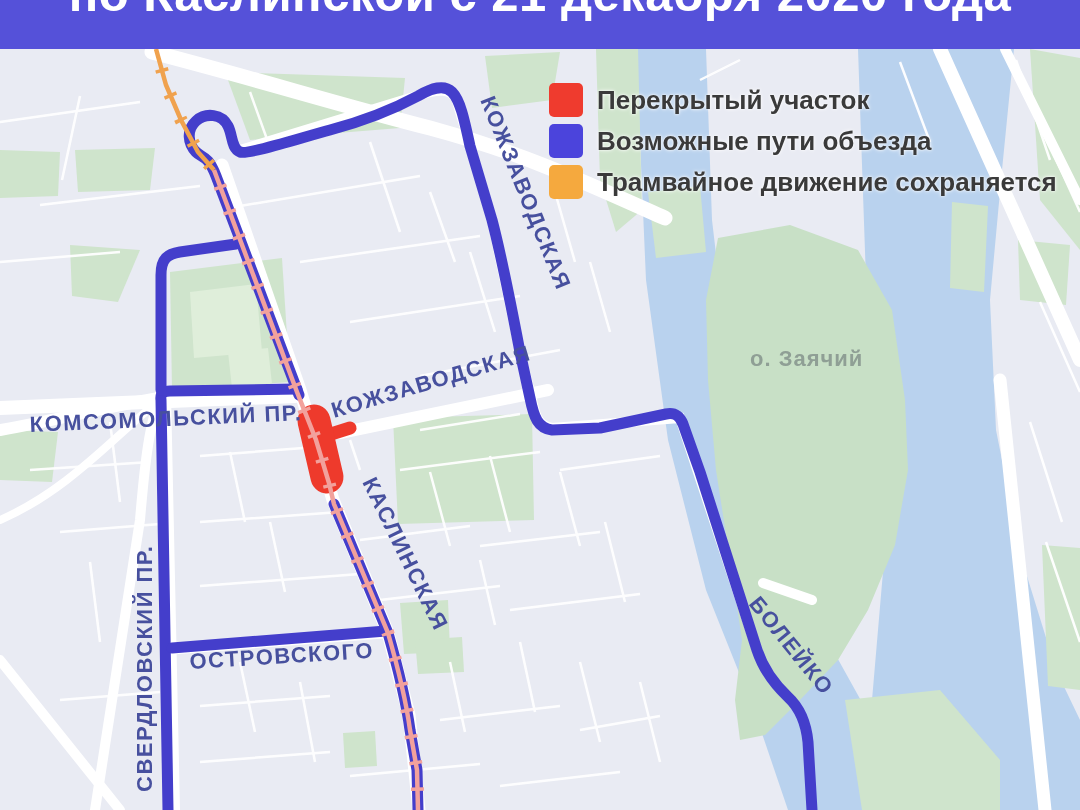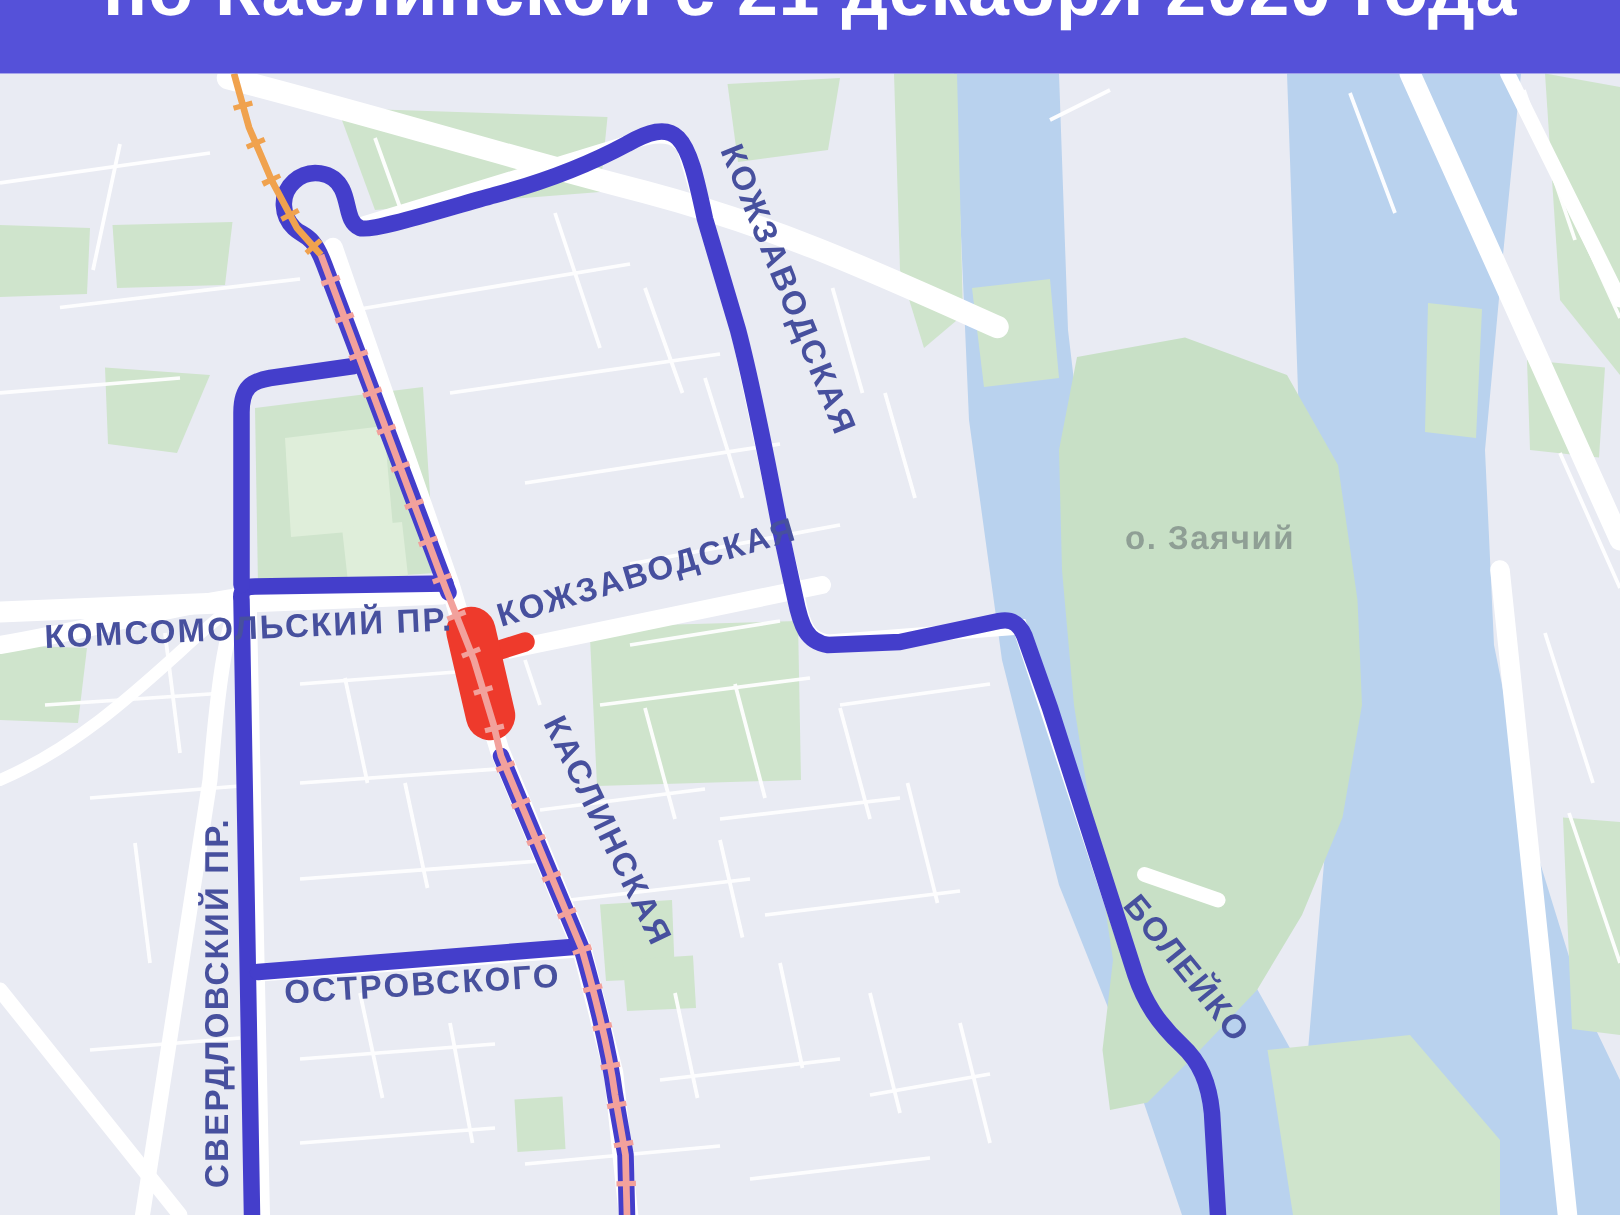--- a/index.html
+++ b/index.html
@@ -116,18 +116,32 @@
         <text class="street-label" transform="translate(30,432) rotate(-2.5)">КОМСОМОЛЬСКИЙ ПР.</text>
         <text class="street-label" transform="translate(152,792) rotate(-90)">СВЕРДЛОВСКИЙ ПР.</text>
         <text class="street-label" transform="translate(190,669) rotate(-3.5)">ОСТРОВСКОГО</text>
         <text class="street-label" transform="translate(362,482) rotate(64)">КАСЛИНСКАЯ</text>
         <text class="street-label" transform="translate(748,604) rotate(51)">БОЛЕЙКО</text>
         <text class="place-label" transform="translate(750,366)">о. Заячий</text>
       </g>
     </svg>
   </div>
 
+  <div class="legend">
+    <div class="legend-row">
+      <div class="legend-swatch" style="background-color: rgb(239, 59, 46);"></div>
+      <div class="legend-label">Перекрытый участок</div>
+    </div>
+    <div class="legend-row">
+      <div class="legend-swatch" style="background-color: rgb(75, 68, 220);"></div>
+      <div class="legend-label">Возможные пути объезда</div>
+    </div>
+    <div class="legend-row">
+      <div class="legend-swatch" style="background-color: rgb(245, 169, 62);"></div>
+      <div class="legend-label">Трамвайное движение сохраняется</div>
+    </div>
+  </div>
 
   <div class="header" style="background-color: rgb(85, 81, 217);">
     <div class="header-title">по Каслинской с 21 декабря 2020 года</div>
   </div>
 
 </div>
 
 </body></html>

